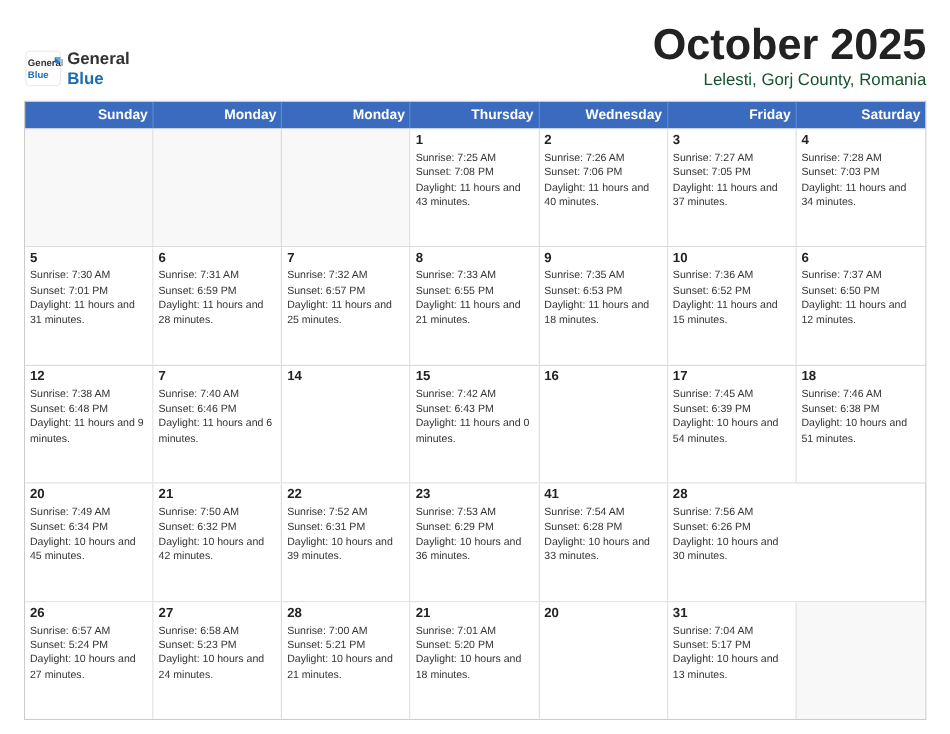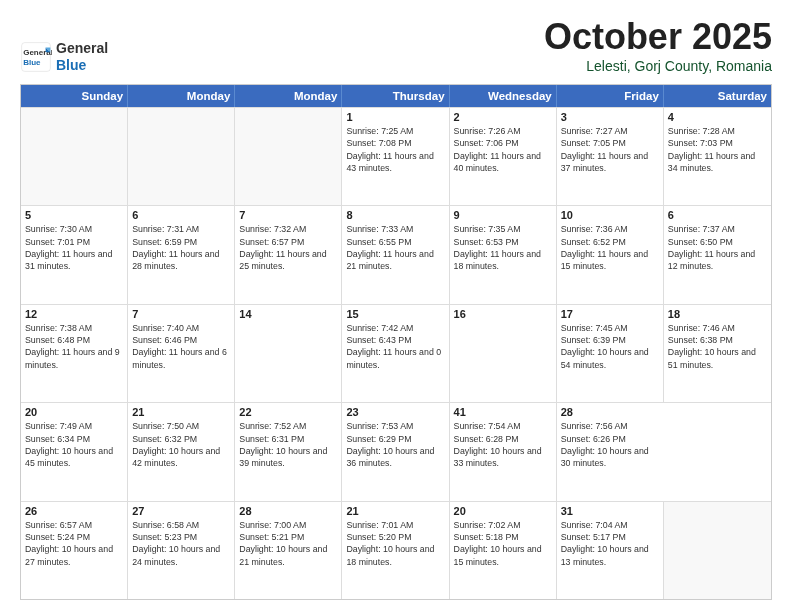--- a/index.html
+++ b/index.html
@@ -303,23 +303,20 @@
         </div>
       </div>
           <div class="calendar-cell">
         <div class="cell-date">21</div>
         <div class="cell-info">
           Sunrise: 7:01 AM<br>Sunset: 5:20 PM<br>Daylight: 10 hours and 18 minutes.
         </div>
       </div>
           <div class="calendar-cell">
         <div class="cell-date">20</div>
-        <div class="cell-info">
-          Sunrise: 7:02 AM<br>Sunset: 5:18 PM<br>Daylight: 10 hours and 15 minutes.
-        </div>
       </div>
           <div class="calendar-cell">
         <div class="cell-date">31</div>
         <div class="cell-info">
           Sunrise: 7:04 AM<br>Sunset: 5:17 PM<br>Daylight: 10 hours and 13 minutes.
         </div>
       </div>
           <div class="calendar-cell empty"></div>
         </div>
       </div>

